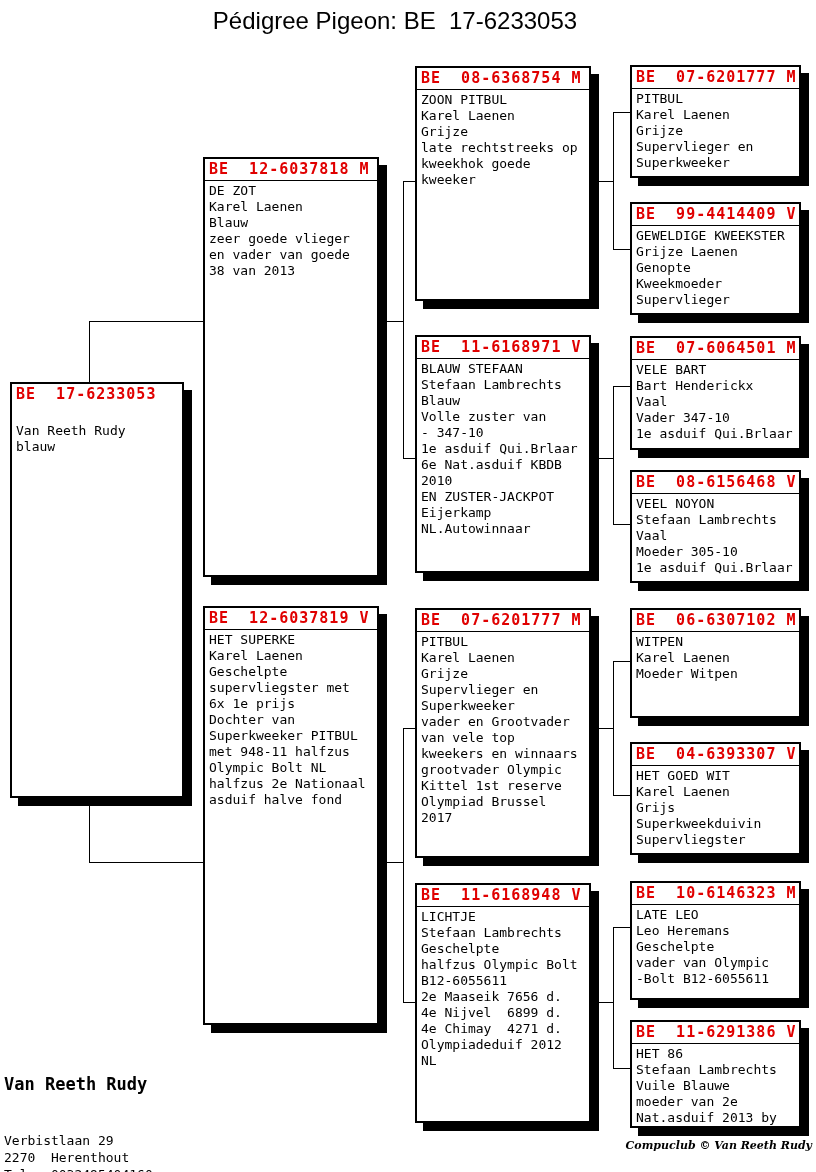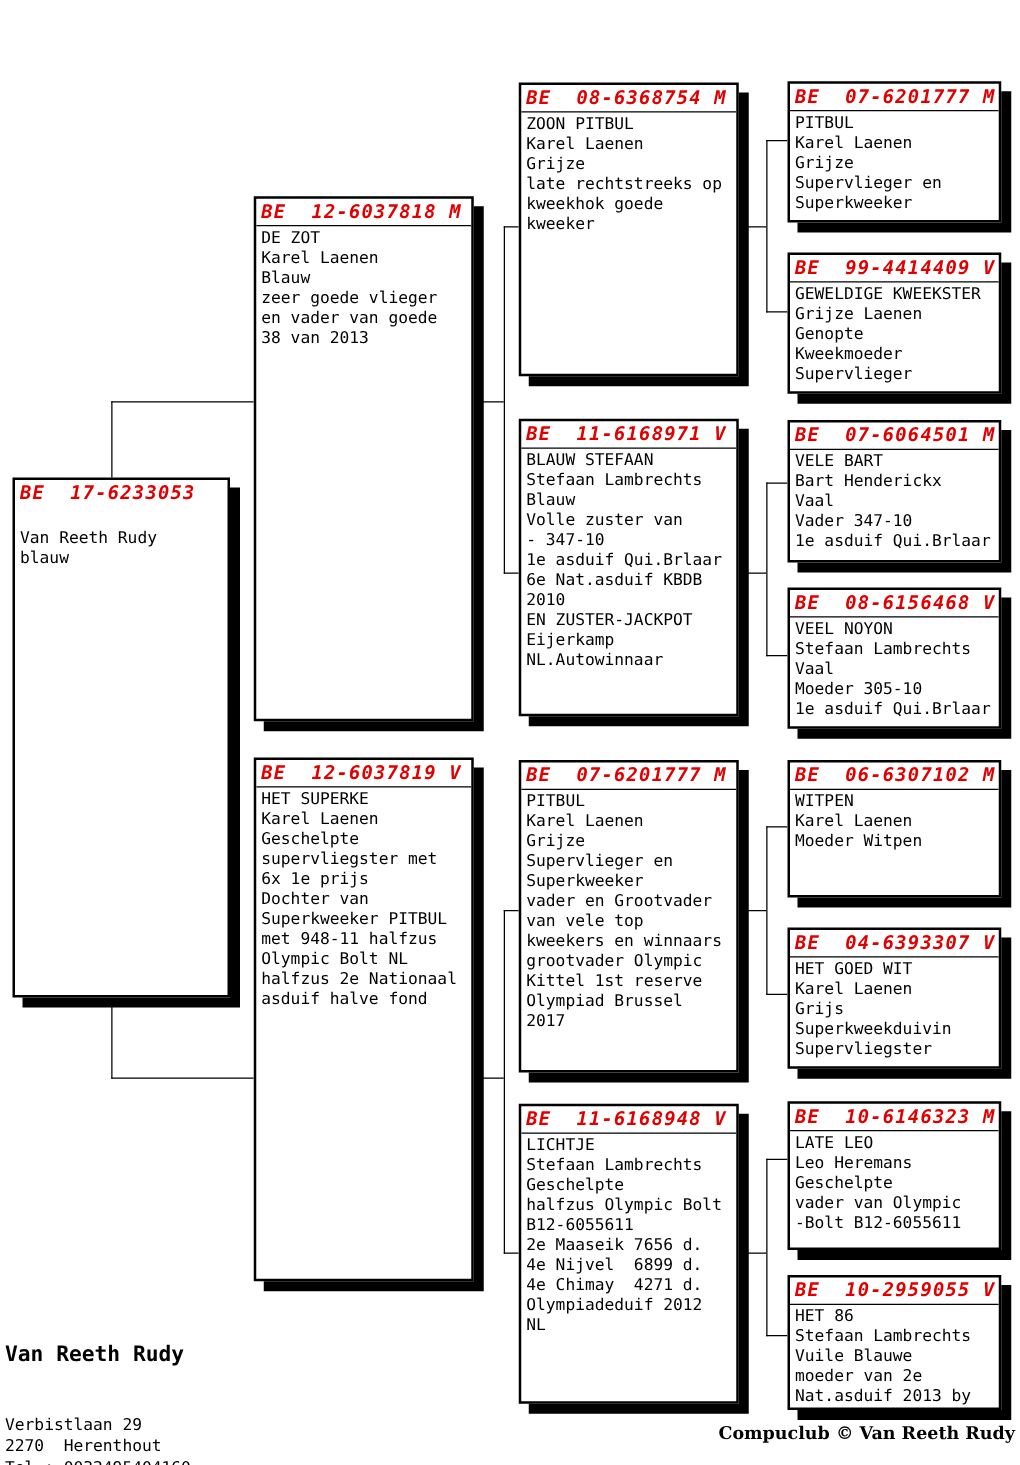--- a/index.html
+++ b/index.html
@@ -16,44 +16,45 @@
   .hl, .vl { position:absolute; background:var(--ink); }
   .hl { height:1px; }
   .vl { width:1px; }
 
   .box {
     position:absolute; background:#ffffff; border:2px solid var(--ink);
     box-shadow:8px 8px 0 var(--ink); overflow:hidden;
   }
   .ring {
     font-family:"DejaVu Sans Mono", monospace; font-size:15px; line-height:19px;
-    font-weight:bold; font-style:italic; letter-spacing:1px; color:var(--red);
+    font-weight:bold; letter-spacing:1px; color:var(--red);
     padding:1px 2px 1px 4px; border-bottom:1px solid var(--ink); white-space:pre;
   }
   .box.no-rule .ring { border-bottom:none; }
   .body-lines {
     font-family:"DejaVu Sans Mono", monospace; font-size:13px; line-height:16px;
     color:var(--ink); padding:2px 0 0 4px; white-space:pre;
   }
 
   .owner { position:absolute; left:4px; top:1036px; white-space:pre; }
   .owner-name { font-size:17px; font-weight:bold; line-height:20px; }
   .owner-lines { font-size:13px; line-height:17px; }
 
   .footer {
     position:absolute; right:4px; top:1139px;
-    font-family:"DejaVu Serif", serif; font-weight:bold;
-    font-size:14px; color:var(--ink); white-space:pre;
+    font-family:"DejaVu Serif", serif; font-style:italic; font-weight:bold;
+    font-size:11px; color:var(--ink); white-space:pre;
   }
 </style>
 </head>
 <body>
 
 <div class="page">
 
+  <div class="main-title">Pédigree Pigeon: BE  17-6233053</div>
 
   <div>
     <div class="hl" style="left:89px;top:321px;width:114px"></div>
     <div class="hl" style="left:89px;top:862px;width:114px"></div>
     <div class="vl" style="left:89px;top:321px;height:542px"></div>
 
     <div class="hl" style="left:379px;top:321px;width:24px"></div>
     <div class="vl" style="left:403px;top:181px;height:278px"></div>
     <div class="hl" style="left:403px;top:181px;width:12px"></div>
     <div class="hl" style="left:403px;top:458px;width:12px"></div>
@@ -226,21 +227,21 @@
   <div class="box" style="left:630px;top:881px;width:171px;height:119px">
     <div class="ring">BE  10-6146323 M</div>
     <div class="body-lines">LATE LEO
 Leo Heremans
 Geschelpte
 vader van Olympic
 -Bolt B12-6055611</div>
   </div>
 
   <div class="box" style="left:630px;top:1020px;width:171px;height:108px">
-    <div class="ring">BE  10-2959055 V</div>
+    <div class="ring">BE  11-6291386 V</div>
     <div class="body-lines">HET 86
 Stefaan Lambrechts
 Vuile Blauwe
 moeder van 2e
 Nat.asduif 2013 by</div>
   </div>
 
   <div class="owner">
     <div class="owner-name">Van Reeth Rudy</div>
     <div class="owner-lines">Verbistlaan 29

